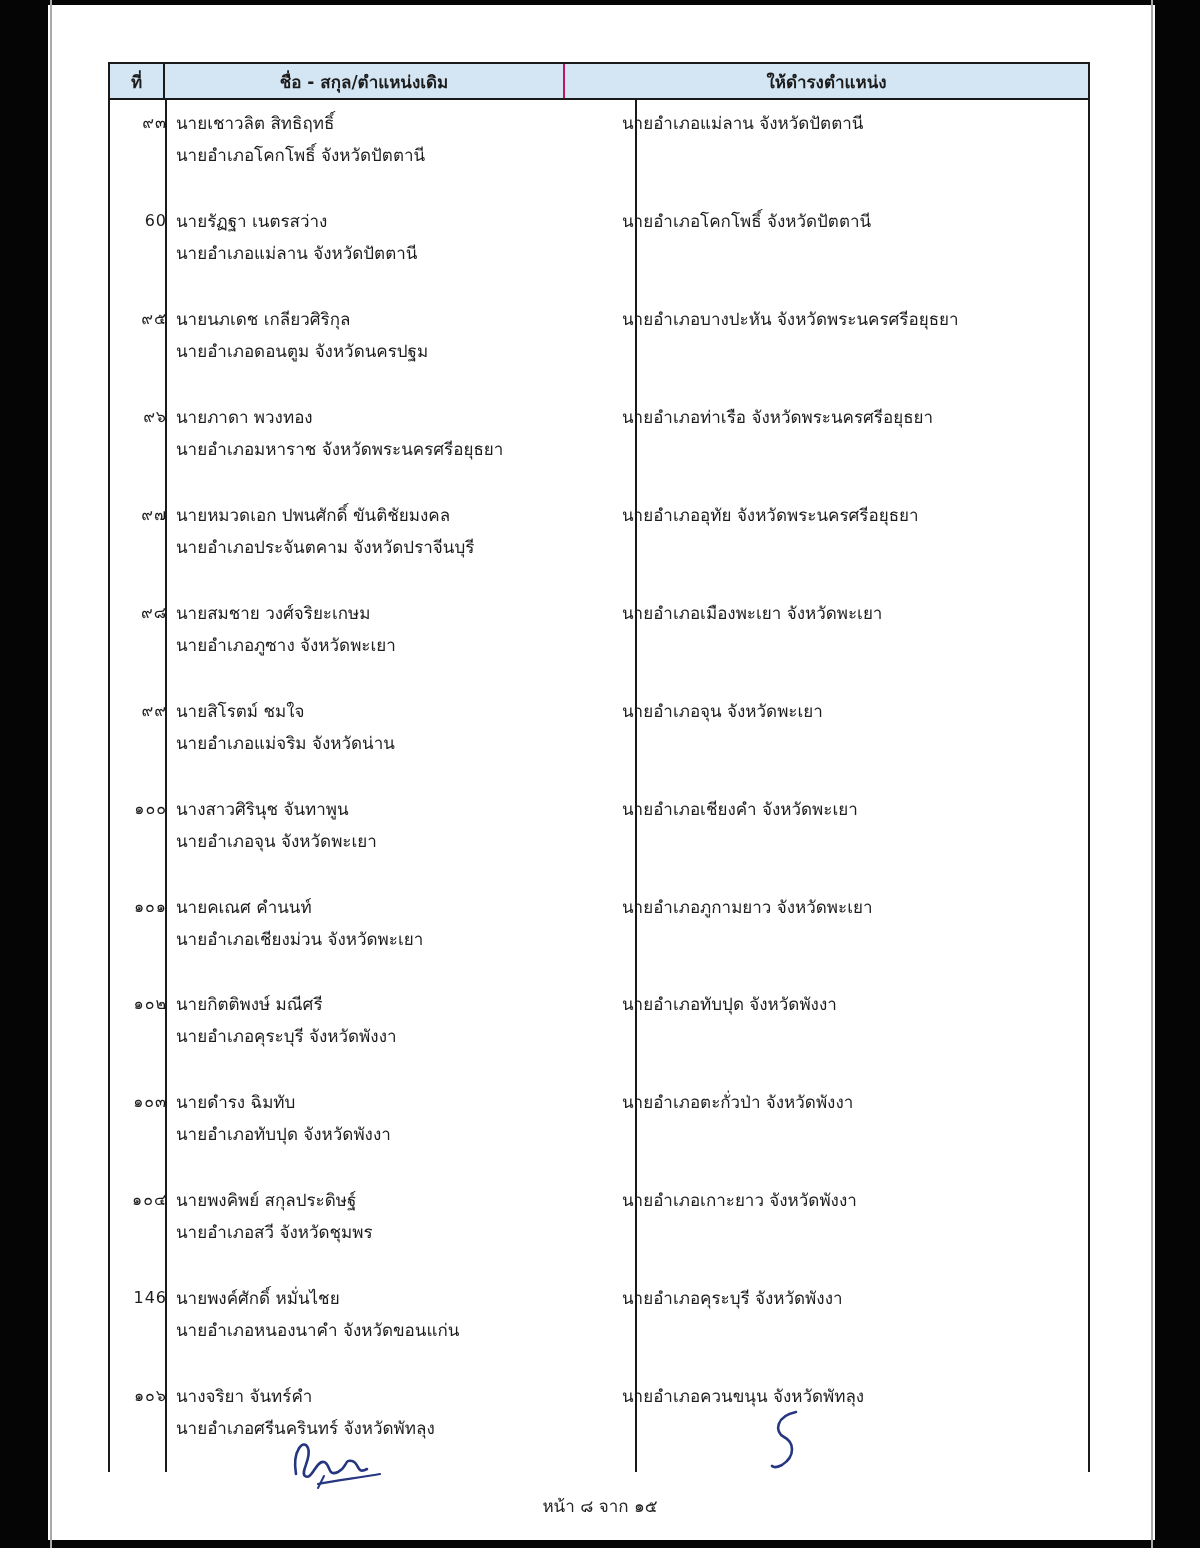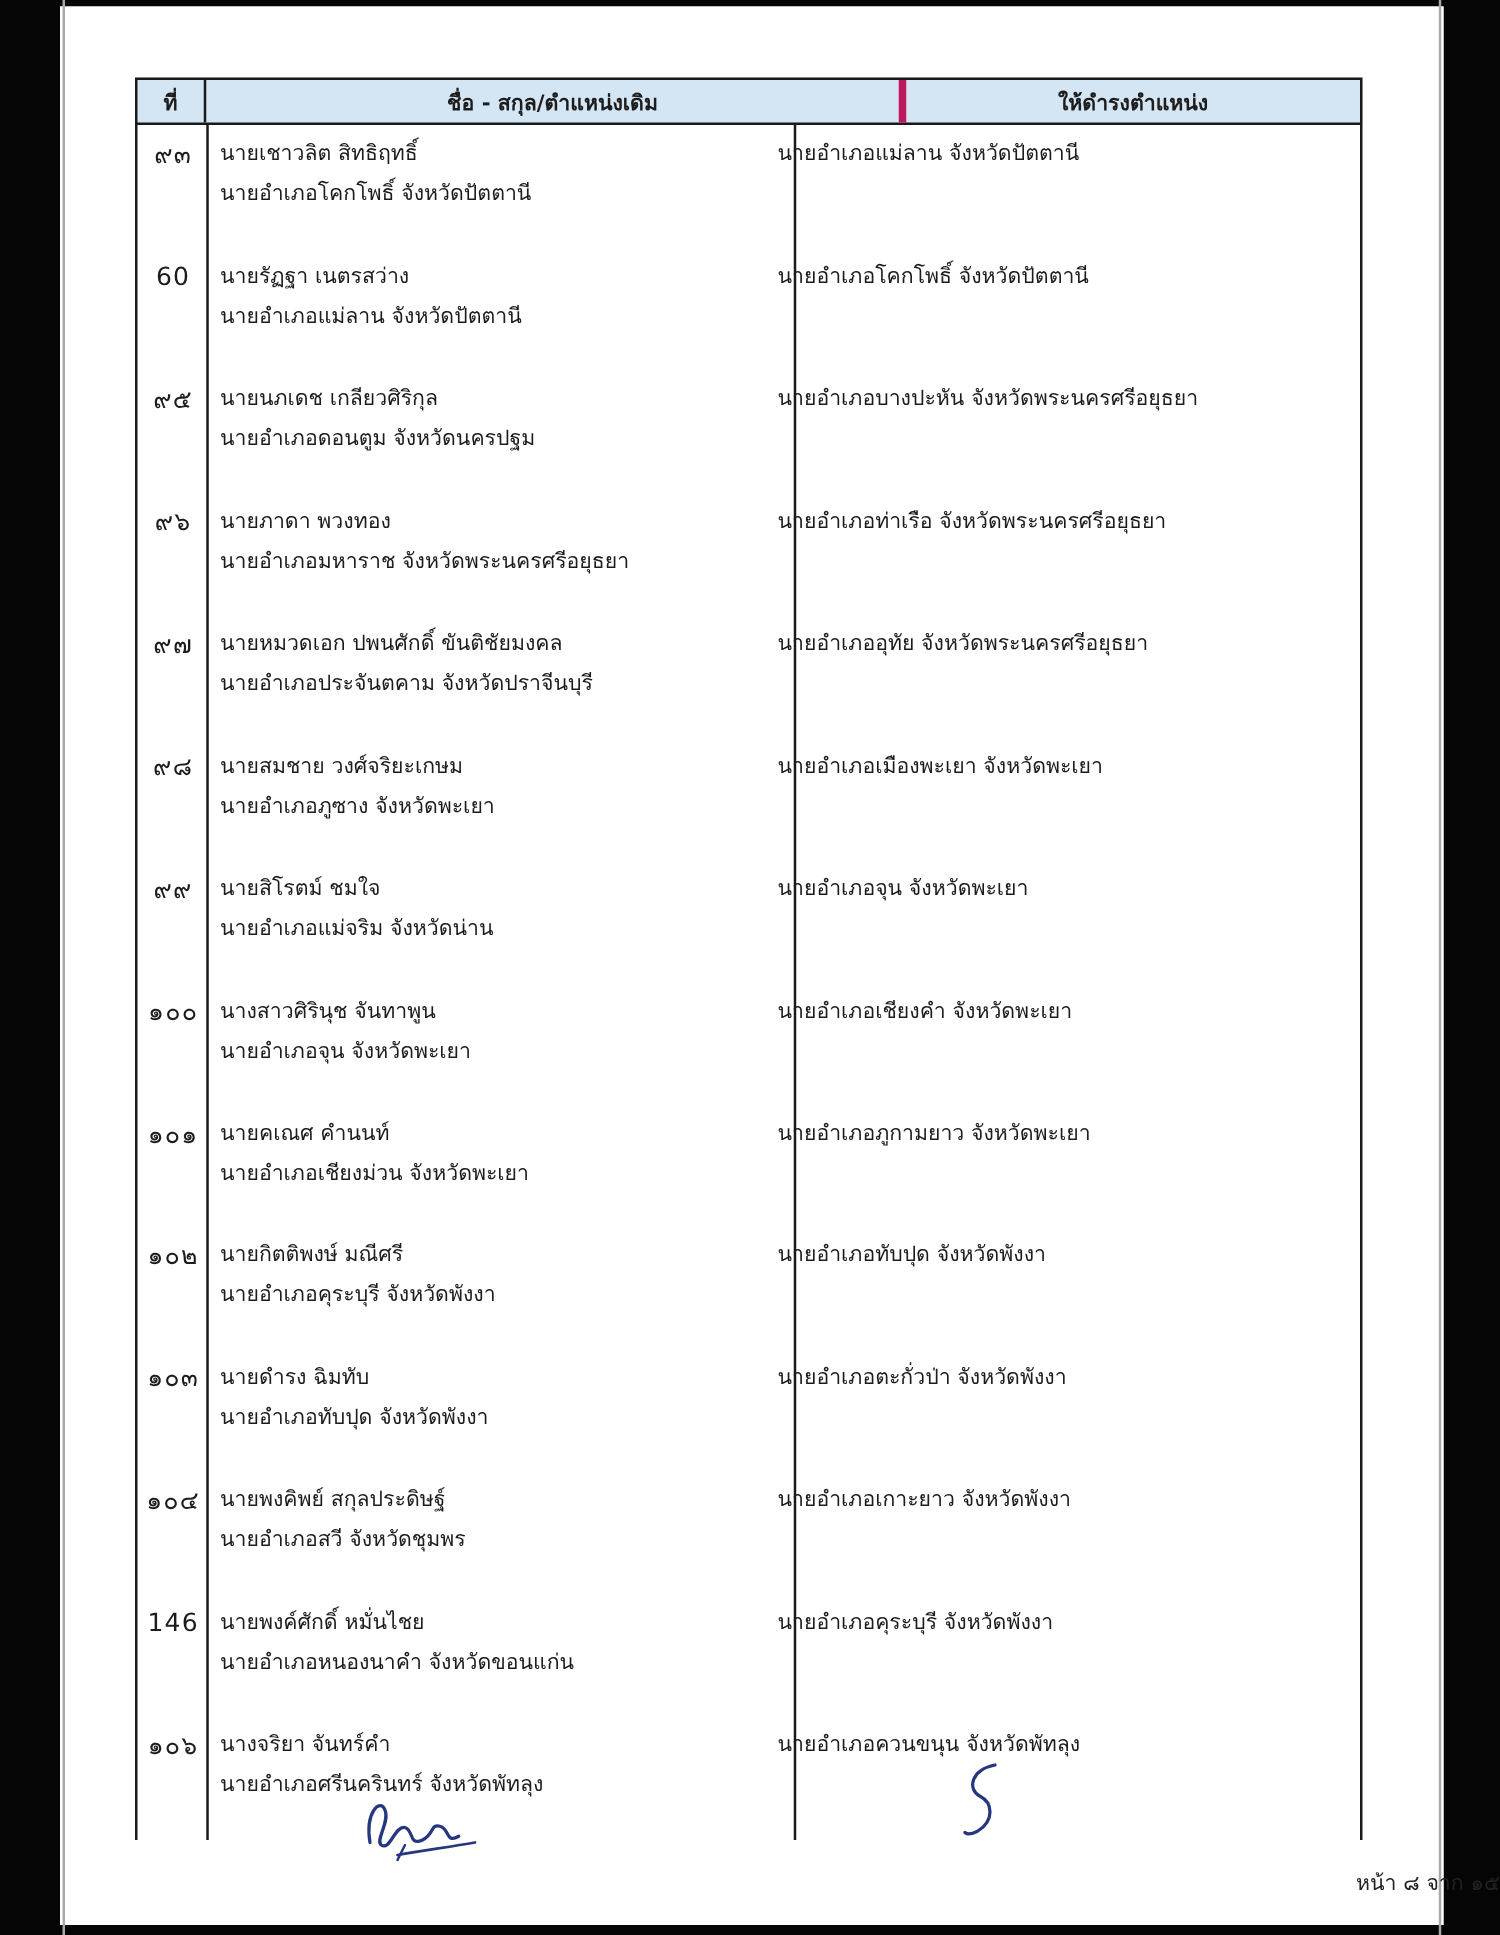--- a/index.html
+++ b/index.html
@@ -21,47 +21,47 @@
 
   
   .doc-table{position:absolute;left:108px;top:62px;width:982px;}
   .thead{
     display:flex;height:38px;background:#d4e6f3;
     border:2px solid #1a1a1a;box-sizing:border-box;
     font-weight:bold;font-size:17px;
   }
   .th{display:flex;align-items:center;justify-content:center;box-sizing:border-box;}
   .th-no{width:55px;border-right:2px solid #1a1a1a;}
-  .th-name{width:560px;border-right:6px solid #be185d;}
+  .th-name{width:400px;border-right:2px solid #be185d;}
   .th-new{flex:1;}
 
   .tbody{
     position:relative;height:1372px;box-sizing:border-box;
     border-left:2px solid #1a1a1a;border-right:2px solid #1a1a1a;
   }
   .vline{position:absolute;top:0;bottom:0;width:2px;background:#1a1a1a;}
   .vline-1{left:55px;}
   .vline-2{left:525px;}
 
   .row{display:flex;height:97.95px;box-sizing:border-box;font-size:17px;}
   .cell{box-sizing:border-box;padding-top:7px;line-height:32px;}
-  .cell-no{width:57px;text-align:center;font-size:20px;letter-spacing:1px;}
+  .cell-no{width:57px;text-align:right;font-size:16px;letter-spacing:1px;}
   .cell-name{width:446px;padding-left:9px;padding-right:6px;}
   .cell-new{flex:1;padding-left:9px;padding-right:6px;}
   .line{display:block;white-space:nowrap;}
 
   
   .sig{position:absolute;}
   .sig-1{left:288px;top:1432px;}
   .sig-2{left:762px;top:1408px;}
 
   
   .footer{
     position:absolute;left:0;top:1492px;width:1200px;
-    text-align:right;font-size:17px;color:#222;
+    text-align:center;font-size:17px;color:#222;
   }
 </style>
 </head>
 <body>
 
 <div class="bar bar-left"></div>
 <div class="bar bar-right"></div>
 <div class="bar bar-top"></div>
 <div class="bar bar-bottom"></div>
 <div class="page-edge edge-l"></div>

